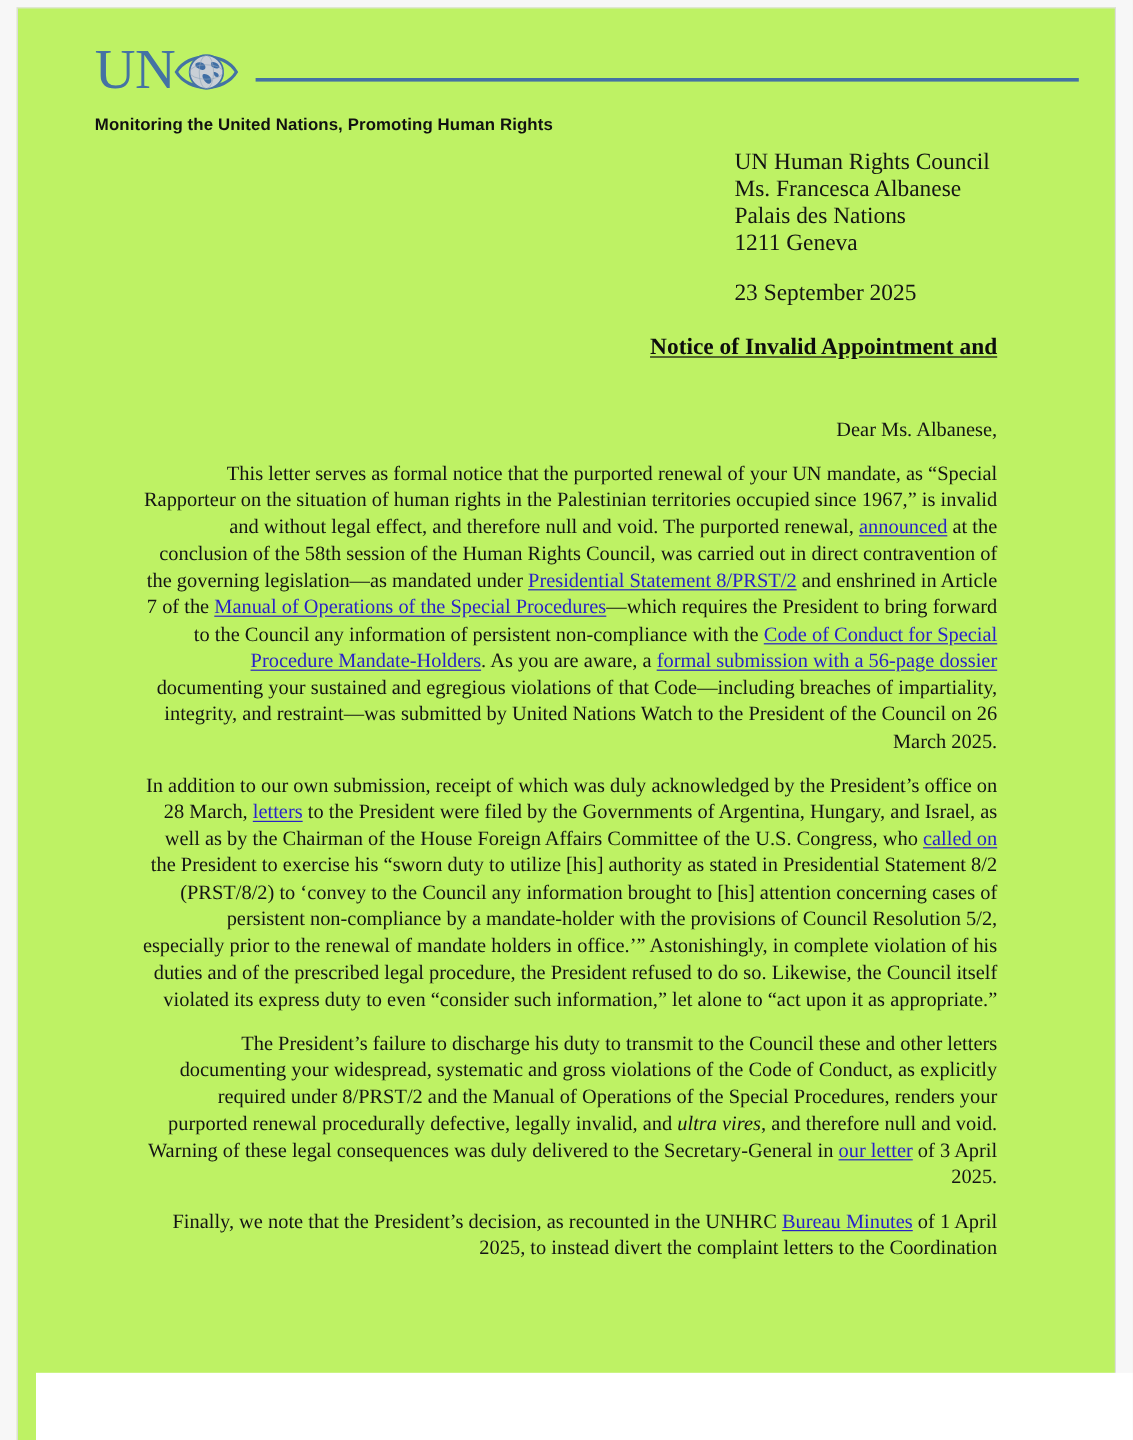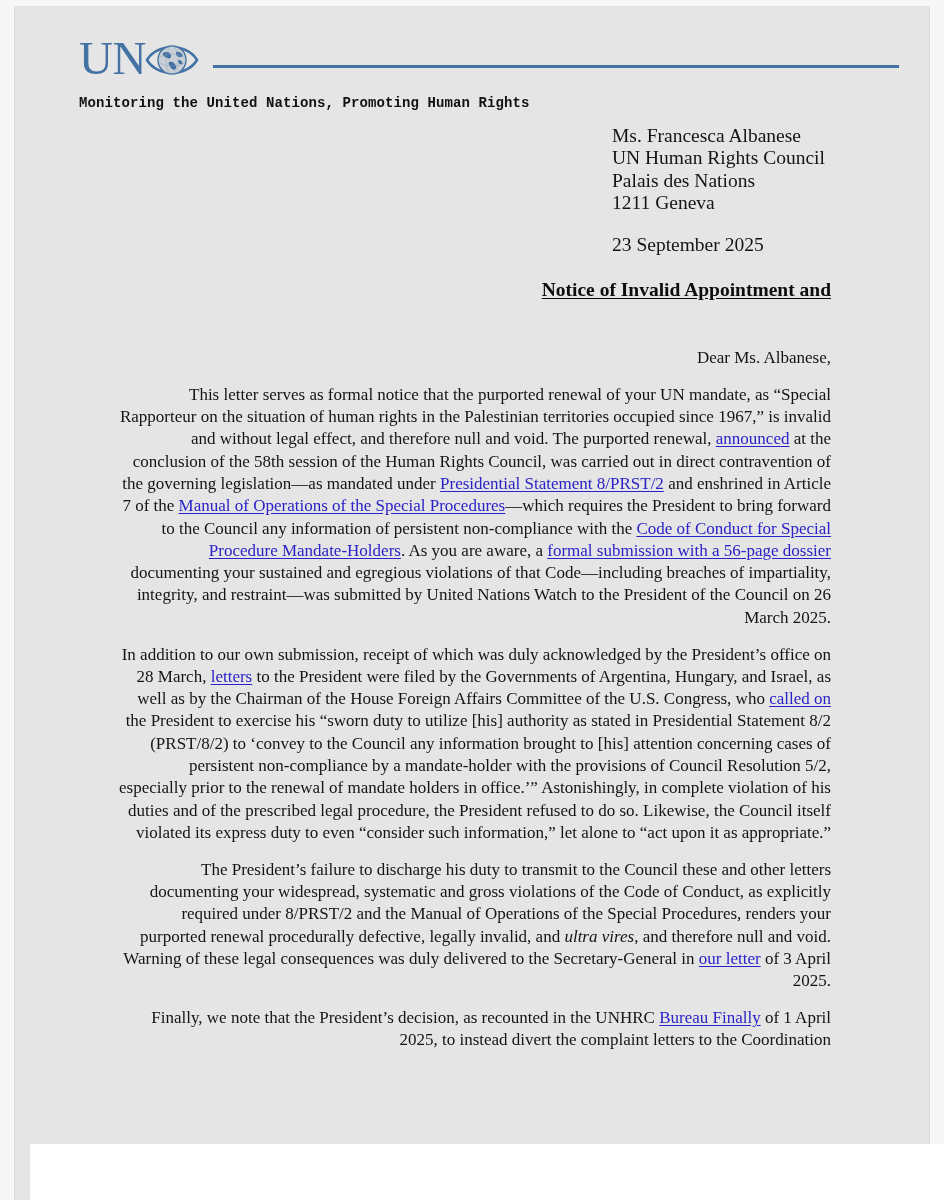--- a/index.html
+++ b/index.html
@@ -21,21 +21,21 @@
     background: #f7f7f7;
     box-sizing: border-box;
   }
 
   .page-sheet {
     position: absolute;
     left: 14px;
     top: 6px;
     width: 916px;
     height: 1194px;
-    background: #e5e5e5;
+    background: #bef264;
     border-left: 1px solid #dcdcdc;
     border-right: 1px solid #dcdcdc;
     border-top: 1px solid #e4e4e4;
     box-sizing: border-box;
   }
 
   
   .letterhead {
     position: absolute;
     left: 0;
@@ -78,21 +78,21 @@
     height: 3px;
     background: #4472a4;
     margin-left: 16px;
     margin-top: 16px;
   }
 
   .tagline {
     position: absolute;
     left: 64px;
     top: 88px;
-    font-family: Liberation Mono, monospace;
+    font-family: Liberation Sans, sans-serif;
     font-size: 14px;
     font-weight: bold;
     color: #111111;
     letter-spacing: 0.1px;
     white-space: nowrap;
   }
 
   
   .letter-body {
     position: absolute;
@@ -209,42 +209,42 @@
 
         <span class="header-rule"></span>
       </div>
 
       <div class="tagline">Monitoring the United Nations, Promoting Human Rights</div>
     </div>
 
     <div class="letter-body">
 
       <div class="addressee-block">
+        <div class="addr-line">UN Human Rights Council</div>
         <div class="addr-line">Ms. Francesca Albanese</div>
-        <div class="addr-line">UN Human Rights Council</div>
         <div class="addr-line">Palais des Nations</div>
         <div class="addr-line">1211 Geneva</div>
       </div>
 
       <div class="letter-date">23 September 2025</div>
 
       <div class="doc-title">
         <span class="title-line">Notice of Invalid Appointment and</span>
       </div>
 
       <div class="paragraphs">
 
         <p class="para salutation">Dear Ms. Albanese,</p>
 
         <p class="para"><span>This letter serves as formal notice that the purported renewal of your UN mandate, as “Special Rapporteur on the situation of human rights in the Palestinian territories occupied since 1967,” is invalid and without legal effect, and therefore null and void. The purported renewal, </span><a class="doclink">announced</a><span> at the conclusion of the 58th session of the Human Rights Council, was carried out in direct contravention of the governing legislation—as mandated under </span><a class="doclink">Presidential Statement 8/PRST/2</a><span> and enshrined in Article 7 of the </span><a class="doclink">Manual of Operations of the Special Procedures</a><span>—which requires the President to bring forward to the Council any information of persistent non-compliance with the </span><a class="doclink">Code of Conduct for Special Procedure Mandate-Holders</a><span>. As you are aware, a </span><a class="doclink">formal submission with a 56-page dossier</a><span> documenting your sustained and egregious violations of that Code—including breaches of impartiality, integrity, and restraint—was submitted by United Nations Watch to the President of the Council on 26 March 2025.</span></p>
 
         <p class="para"><span>In addition to our own submission, receipt of which was duly acknowledged by the President’s office on 28 March, </span><a class="doclink">letters</a><span> to the President were filed by the Governments of Argentina, Hungary, and Israel, as well as by the Chairman of the House Foreign Affairs Committee of the U.S. Congress, who </span><a class="doclink">called on</a><span> the President to exercise his “sworn duty to utilize [his] authority as stated in Presidential Statement 8/2 (PRST/8/2) to ‘convey to the Council any information brought to [his] attention concerning cases of persistent non-compliance by a mandate-holder with the provisions of Council Resolution 5/2, especially prior to the renewal of mandate holders in office.’” Astonishingly, in complete violation of his duties and of the prescribed legal procedure, the President refused to do so. Likewise, the Council itself violated its express duty to even “consider such information,” let alone to “act upon it as appropriate.”</span></p>
 
         <p class="para"><span>The President’s failure to discharge his duty to transmit to the Council these and other letters documenting your widespread, systematic and gross violations of the Code of Conduct, as explicitly required under 8/PRST/2 and the Manual of Operations of the Special Procedures, renders your purported renewal procedurally defective, legally invalid, and </span><em class="latin">ultra vires</em><span>, and therefore null and void. Warning of these legal consequences was duly delivered to the Secretary-General in </span><a class="doclink">our letter</a><span> of 3 April 2025.</span></p>
 
-        <p class="para"><span>Finally, we note that the President’s decision, as recounted in the UNHRC </span><a class="doclink">Bureau Finally</a><span> of 1 April 2025, to instead divert the complaint letters to the Coordination</span></p>
+        <p class="para"><span>Finally, we note that the President’s decision, as recounted in the UNHRC </span><a class="doclink">Bureau Minutes</a><span> of 1 April 2025, to instead divert the complaint letters to the Coordination</span></p>
 
       </div>
     </div>
 
     <div class="bottom-fade"></div>
   </div>
 </div>
 
 </body></html>

